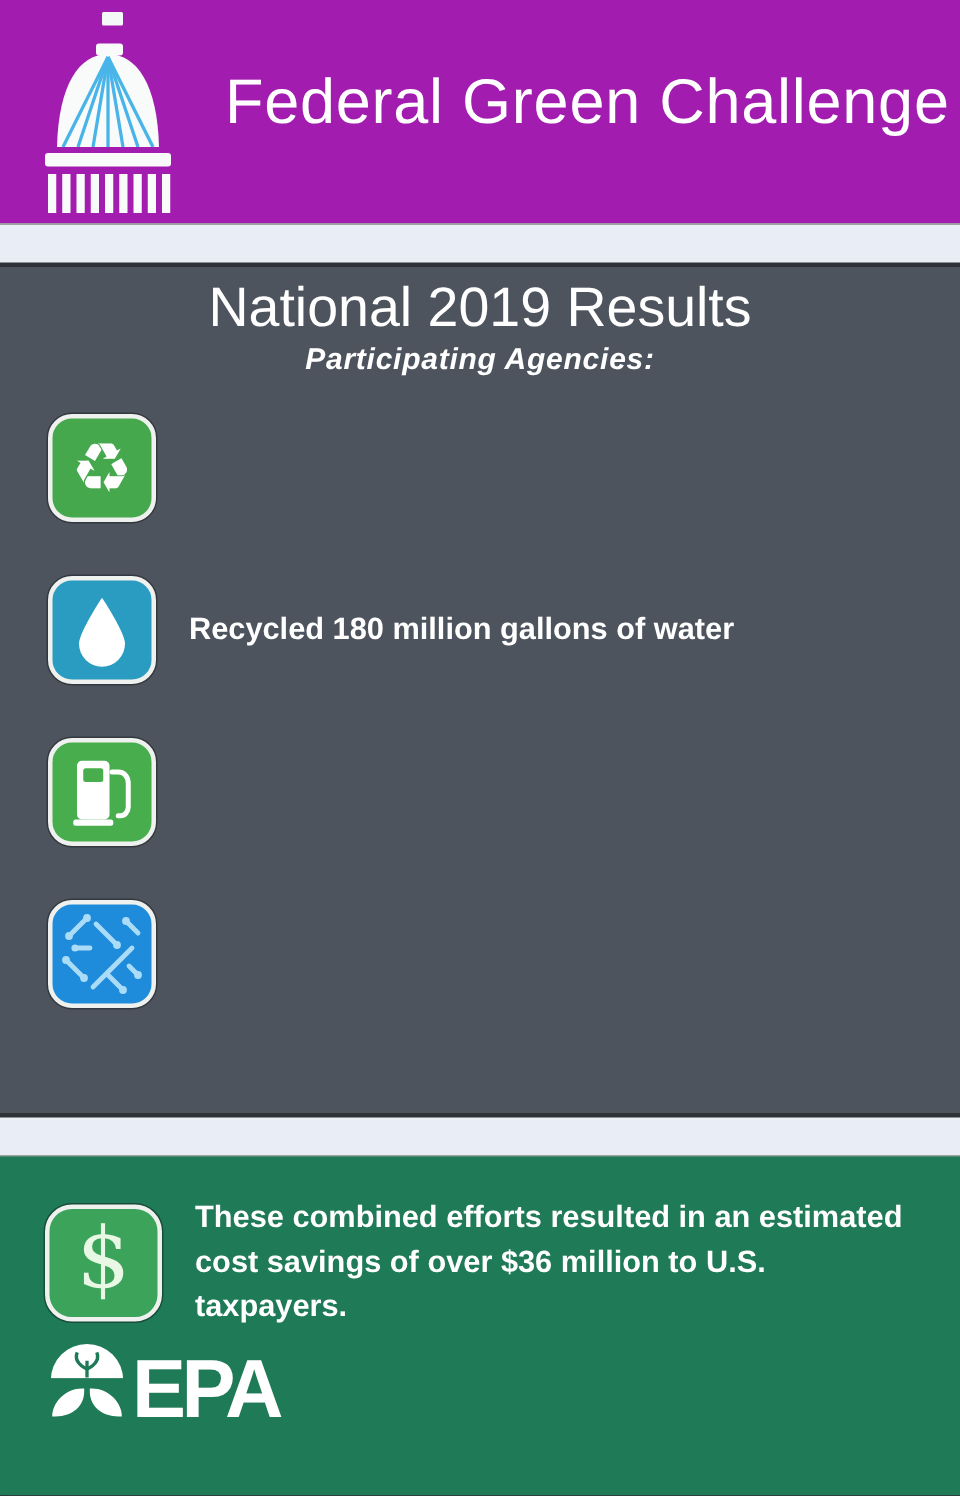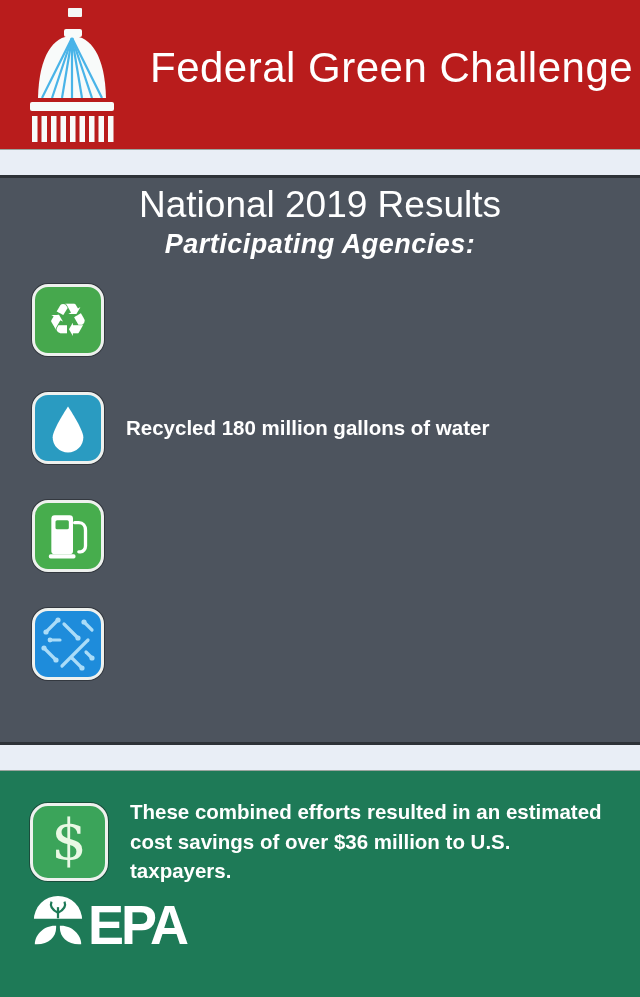--- a/index.html
+++ b/index.html
@@ -10,21 +10,21 @@
     width: 640px; height: 997px;
     margin: 0 auto;
     display: flex; flex-direction: column;
     box-shadow: inset 2px 0 0 rgba(0,0,0,.30), inset -1px 0 0 rgba(0,0,0,.18);
     overflow: hidden;
   }
 
   
   .banner {
     height: 149px; flex: 0 0 149px;
-    background: #b91c1c;
+    background: #a21caf;
     display: flex; align-items: center;
     padding-left: 24px; gap: 30px;
   }
   .capitol { width: 96px; height: 134px; display: flex; align-items: flex-end; }
   .banner-title {
     color: #ffffff; font-size: 42px; font-weight: 400;
     letter-spacing: 0.5px; white-space: nowrap; padding-bottom: 14px;
   }
 
   
@@ -36,21 +36,21 @@
   .strip-bottom { border-top: 3px solid #2e3238; border-bottom: 1px solid #9aa59f; }
 
   
   .panel {
     height: 564px; flex: 0 0 564px;
     background: #4d545e;
     color: #fff;
     padding-top: 4px;
   }
   .panel-title { text-align: center; font-size: 37px; font-weight: 400; margin-top: 2px; }
-  .panel-subtitle { text-align: center; font-size: 27px; font-style: italic; font-weight: 600; margin-top: 3px; letter-spacing: 0.5px; }
+  .panel-subtitle { text-align: center; font-size: 20px; font-style: italic; font-weight: 600; margin-top: 3px; letter-spacing: 0.5px; }
 
   .items { margin-top: 24px; display: flex; flex-direction: column; gap: 36px; padding-left: 32px; padding-right: 28px; }
   .item { display: flex; align-items: center; gap: 22px; }
 
   .tile {
     width: 72px; height: 72px; flex: 0 0 72px;
     border-radius: 16px;
     border: 3px solid #eef1ee;
     box-shadow: 0 0 0 1px rgba(20,22,26,.45);
     display: flex; align-items: center; justify-content: center;

